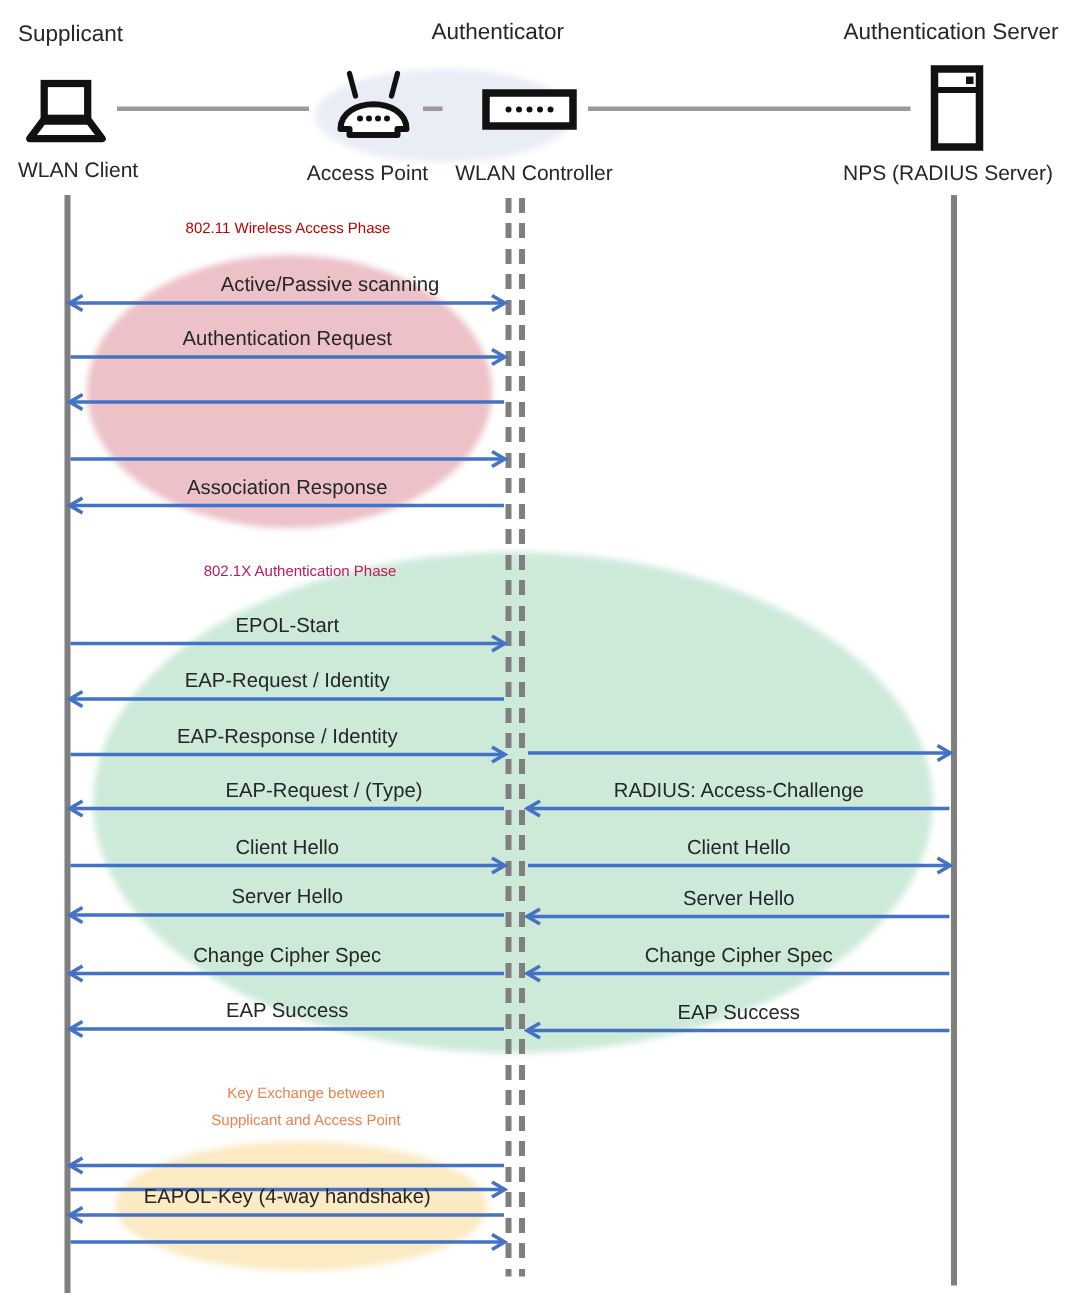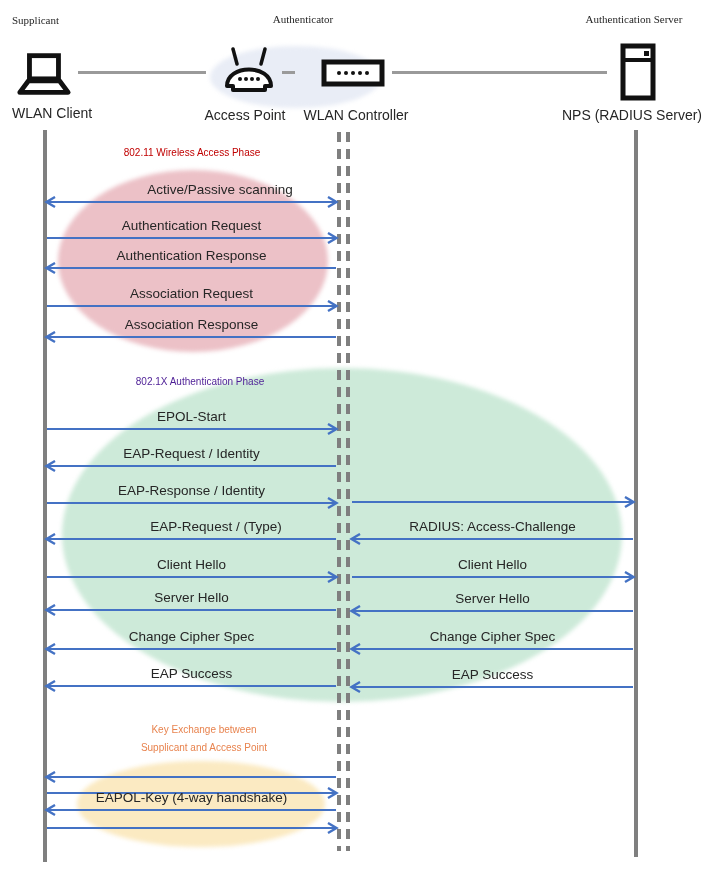--- a/index.html
+++ b/index.html
@@ -8,21 +8,21 @@
     font-family:"Liberation Sans", sans-serif;color:#262626;
   }
   
   .ellipse{position:absolute;border-radius:50%;filter:blur(2px);z-index:1;}
   
   .lifeline{position:absolute;width:4px;background:#7f7f7f;z-index:3;}
   .lifeline.dashed{
     background:repeating-linear-gradient(to bottom,#7f7f7f 0 10px,transparent 10px 17px);
   }
   
-  .role-label{position:absolute;font-size:11px;z-index:2;white-space:nowrap;font-family:Liberation Serif, serif;}
+  .role-label{position:absolute;font-size:15px;z-index:2;white-space:nowrap;}
   .node-label{position:absolute;font-size:14px;z-index:2;white-space:nowrap;text-align:center;}
   .connector{position:absolute;height:3px;background:#9a9a9a;z-index:2;}
   .icon{position:absolute;z-index:2;}
   
   .phase-title{position:absolute;font-size:10px;text-align:center;z-index:5;white-space:nowrap;}
   
   #labels{position:absolute;inset:0;z-index:5;pointer-events:none;}
   .msg-label{position:absolute;height:18px;line-height:18px;font-size:13.5px;text-align:center;white-space:nowrap;}
   #arrow-layer{position:absolute;top:0;left:0;z-index:4;}
 </style>
@@ -30,21 +30,21 @@
 <body>
 
 <div id="stage">
 
   <div class="ellipse" style="left: 210px; top: 46px; width: 172px; height: 62px; background: rgb(233, 237, 246);"></div>
   <div class="ellipse" style="left: 58px; top: 170px; width: 270px; height: 182px; background: rgb(236, 193, 199);"></div>
   <div class="ellipse" style="left: 62px; top: 368px; width: 560px; height: 334px; background: rgb(205, 234, 217);"></div>
   <div class="ellipse" style="left: 77px; top: 761px; width: 248px; height: 86px; background: rgb(251, 234, 194);"></div>
 
   <div class="role-label" style="left:12px;top:14px;">Supplicant</div>
-  <div class="role-label" style="left:230px;top:13px;width:146px;text-align:center;">Authenticator</div>
+  <div class="role-label" style="left:230px;top:13px;width:146px;text-align:right;">Authenticator</div>
   <div class="role-label" style="left:561px;top:13px;width:146px;text-align:center;">Authentication Server</div>
 
   <div class="connector" style="left:78px;top:71px;width:128px;"></div>
   <div class="connector" style="left:282px;top:71px;width:13px;"></div>
   <div class="connector" style="left:392px;top:71px;width:215px;"></div>
 
   <svg class="icon" style="left:14px;top:52px;" width="58" height="46" viewBox="0 0 60 46">
     <rect x="16" y="3" width="30" height="24" fill="#ffffff" stroke="#111111" stroke-width="5"></rect>
     <path d="M6,41 L15,29 L47,29 L56,41 Z" fill="#ffffff" stroke="#111111" stroke-width="5" stroke-linejoin="round"></path>
   </svg>
@@ -78,21 +78,21 @@
   <div class="node-label" style="left:185px;top:107px;width:120px;">Access Point</div>
   <div class="node-label" style="left:296px;top:107px;width:120px;">WLAN Controller</div>
   <div class="node-label" style="left:552px;top:107px;width:160px;">NPS (RADIUS Server)</div>
 
   <div class="lifeline" style="left:43px;top:130px;height:732px;"></div>
   <div class="lifeline dashed" style="left:337px;top:132px;height:719px;"></div>
   <div class="lifeline dashed" style="left:346px;top:132px;height:719px;"></div>
   <div class="lifeline" style="left:634px;top:130px;height:727px;"></div>
 
   <div class="phase-title" style="left: 47px; top: 147px; width: 290px; color: rgb(192, 0, 0);">802.11 Wireless Access Phase</div>
-  <div class="phase-title" style="left: 55px; top: 376px; width: 290px; color: #4c1d95;">802.1X Authentication Phase</div>
+  <div class="phase-title" style="left: 55px; top: 376px; width: 290px; color: #be185d;">802.1X Authentication Phase</div>
   <div class="phase-title" style="left: 59px; top: 742px; width: 290px; color: rgb(232, 131, 78);">Supplicant and Access Point</div>
   <div class="phase-title" style="left: 59px; top: 724px; width: 290px; color: rgb(232, 131, 78);">Key Exchange between</div>
 
   <svg id="arrow-layer" width="713" height="875">
     <defs>
       <marker id="head-end" markerWidth="13" markerHeight="14" refX="10" refY="6.5" orient="auto" markerUnits="userSpaceOnUse">
         <path d="M2,1.5 L10.5,6.5 L2,11.5" fill="none" stroke="#4472C4" stroke-width="2.4"></path>
       </marker>
       <marker id="head-start" markerWidth="13" markerHeight="14" refX="3" refY="6.5" orient="auto" markerUnits="userSpaceOnUse">
         <path d="M11,1.5 L2.5,6.5 L11,11.5" fill="none" stroke="#4472C4" stroke-width="2.4"></path>
@@ -119,22 +119,20 @@
       <line x1="352" x2="633" y1="687" y2="687" stroke="#4472C4" stroke-width="2.2" marker-start="url(#head-start)"></line>
       <line x1="47" x2="336" y1="777" y2="777" stroke="#4472C4" stroke-width="2.2" marker-start="url(#head-start)"></line>
       <line x1="47" x2="336" y1="793" y2="793" stroke="#4472C4" stroke-width="2.2" marker-end="url(#head-end)"></line>
       <line x1="47" x2="336" y1="810" y2="810" stroke="#4472C4" stroke-width="2.2" marker-start="url(#head-start)"></line>
       <line x1="47" x2="336" y1="828" y2="828" stroke="#4472C4" stroke-width="2.2" marker-end="url(#head-end)"></line>
     </svg>
 
   <div id="labels">
       <div class="msg-label" style="left: 47px; width: 346px; top: 181px;">Active/Passive scanning</div>
       <div class="msg-label" style="left: 47px; width: 289px; top: 217px;">Authentication Request</div>
-      <div class="msg-label" style="left: 47px; width: 289px; top: 247px;">Authentication Response</div>
-      <div class="msg-label" style="left: 47px; width: 289px; top: 285px;">Association Request</div>
       <div class="msg-label" style="left: 47px; width: 289px; top: 316px;">Association Response</div>
       <div class="msg-label" style="left: 47px; width: 289px; top: 408px;">EPOL-Start</div>
       <div class="msg-label" style="left: 47px; width: 289px; top: 445px;">EAP-Request / Identity</div>
       <div class="msg-label" style="left: 47px; width: 289px; top: 482px;">EAP-Response / Identity</div>
       <div class="msg-label" style="left: 47px; width: 284px; top: 518px; padding-left: 27px;">EAP-Request / (Type)</div>
       <div class="msg-label" style="left: 352px; width: 281px; top: 518px;">RADIUS: Access-Challenge</div>
       <div class="msg-label" style="left: 47px; width: 289px; top: 556px;">Client Hello</div>
       <div class="msg-label" style="left: 352px; width: 281px; top: 556px;">Client Hello</div>
       <div class="msg-label" style="left: 47px; width: 289px; top: 589px;">Server Hello</div>
       <div class="msg-label" style="left: 352px; width: 281px; top: 590px;">Server Hello</div>

